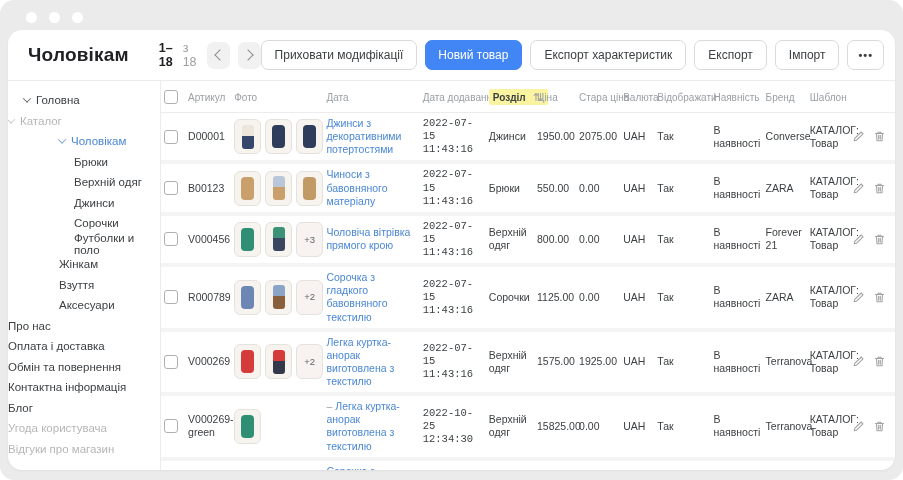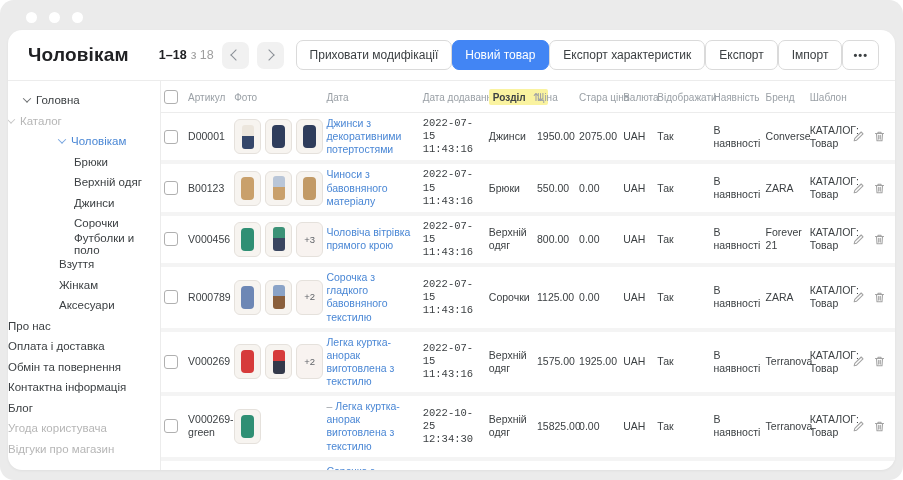--- a/index.html
+++ b/index.html
@@ -16,21 +16,21 @@
         border-bottom:1px solid #ececec;flex:0 0 auto;}
   .page-title{font-size:19px;font-weight:700;color:#202124;letter-spacing:.2px;}
   .pagination{display:flex;align-items:center;margin-left:30px;gap:8px;}
   .pg-range{font-size:12.5px;font-weight:700;color:#202124;}
   .pg-total{font-size:12.5px;color:#9e9e9e;margin-left:-4px;}
   .pg-btn{width:27px;height:27px;border-radius:7px;background:#f1f1f1;border:none;cursor:pointer;
           display:flex;align-items:center;justify-content:center;}
   .chev{width:7px;height:7px;border-left:1.6px solid #8a8f96;border-bottom:1.6px solid #8a8f96;display:inline-block;}
   .chev.left{transform:rotate(45deg);margin-left:2px;}
   .chev.right{transform:rotate(-135deg);margin-right:2px;}
-  .header-actions{margin-left:auto;display:flex;align-items:flex-start;}
+  .header-actions{margin-left:auto;display:flex;gap:8px;align-items:flex-start;}
   .hbtn{height:30px;padding:0 13px;border:1px solid #dadada;border-radius:7px;background:#fff;
         font-family:inherit;font-size:12px;color:#3c4043;cursor:pointer;white-space:nowrap;}
   .hbtn.primary{background:#4285f4;border-color:#4285f4;color:#fff;padding-left:12px;}
   .hbtn.more{font-size:11px;letter-spacing:1px;padding:0 10px;font-weight:700;}
   .card-body{flex:1;display:flex;overflow:hidden;}
   
   .sidebar{width:152px;flex:0 0 auto;border-right:1px solid #ececec;padding-top:9px;overflow:hidden;}
   .side-item{height:20.5px;display:flex;align-items:center;font-size:11.5px;color:#3c4043;cursor:pointer;}
   .side-item .schev{width:5px;height:5px;border-left:1.4px solid currentColor;border-bottom:1.4px solid currentColor;
         transform:rotate(-45deg) translate(1px,-1px);margin-right:6px;opacity:.75;flex:0 0 auto;}
@@ -121,24 +121,24 @@
           <div class="side-item lvl3">
             <span>Джинси</span>
           </div>
           <div class="side-item lvl3">
             <span>Сорочки</span>
           </div>
           <div class="side-item lvl3">
             <span>Футболки и поло</span>
           </div>
           <div class="side-item lvl2">
+            <span>Жінкам</span>
+          </div>
+          <div class="side-item lvl2">
             <span>Взуття</span>
-          </div>
-          <div class="side-item lvl2">
-            <span>Жінкам</span>
           </div>
           <div class="side-item lvl2">
             <span>Аксесуари</span>
           </div>
           <div class="side-item lvl1">
             <span>Про нас</span>
           </div>
           <div class="side-item lvl1">
             <span>Оплата і доставка</span>
           </div>

